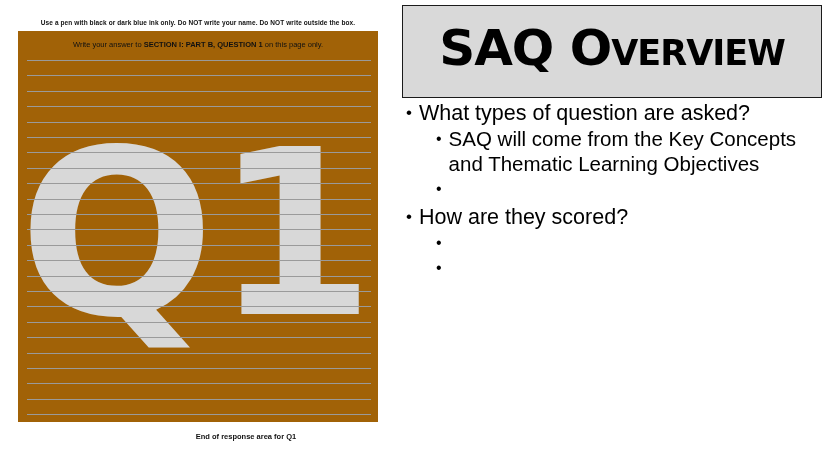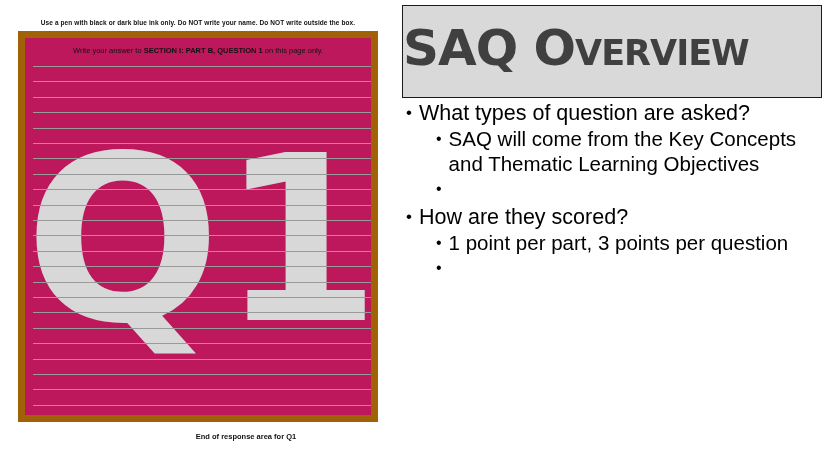--- a/index.html
+++ b/index.html
@@ -30,22 +30,22 @@
     text-align: center;
     font-size: 6.5px;
     font-weight: bold;
     color: #111;
     letter-spacing: 0.1px;
   }
   #sheet-box {
     position: absolute;
     left: 18px; top: 31px;
     width: 360px; height: 391px;
-    border: 7px solid #a16207;
-    background: #be185d;
+    border: 1px solid #a16207;
+    background: #a16207;
     overflow: hidden;
   }
   #sheet-directive {
     position: absolute;
     left: 0; top: 8px;
     width: 100%;
     text-align: center;
     font-size: 7.5px;
     color: #111;
   }
@@ -94,26 +94,26 @@
     position: absolute;
     left: 6px; top: 5px;
     width: 420px; height: 93px;
     background: #d9d9d9;
     border: 1px solid #1b1b1b;
   }
   #slide-title {
     position: absolute;
     left: 0; top: 9px;
     width: 100%;
-    text-align: left;
+    text-align: center;
     font-family: "DejaVu Sans", sans-serif;
     font-weight: bold;
     font-size: 50px;
     line-height: 66px;
-    color: #404040;
+    color: #000000;
     letter-spacing: -1px;
     font-variant: small-caps;
   }
   #bullets {
     position: absolute;
     left: 8px; top: 98px;
     width: 424px;
     color: #000;
   }
   .lvl1, .lvl2 {
@@ -209,21 +209,20 @@
         </div>
         <div class="lvl2">
           <span class="bullet-dot">•</span>
         </div>
         <div class="lvl1">
           <span class="bullet-dot">•</span>
           <span class="btext">How are they scored?</span>
         </div>
         <div class="lvl2">
           <span class="bullet-dot">•</span>
-          <span class="btext">1 point per part, 3 points per question</span>
         </div>
         <div class="lvl2">
           <span class="bullet-dot">•</span>
         </div>
       </div>
 
   </div>
 </div>
 
 </body></html>

